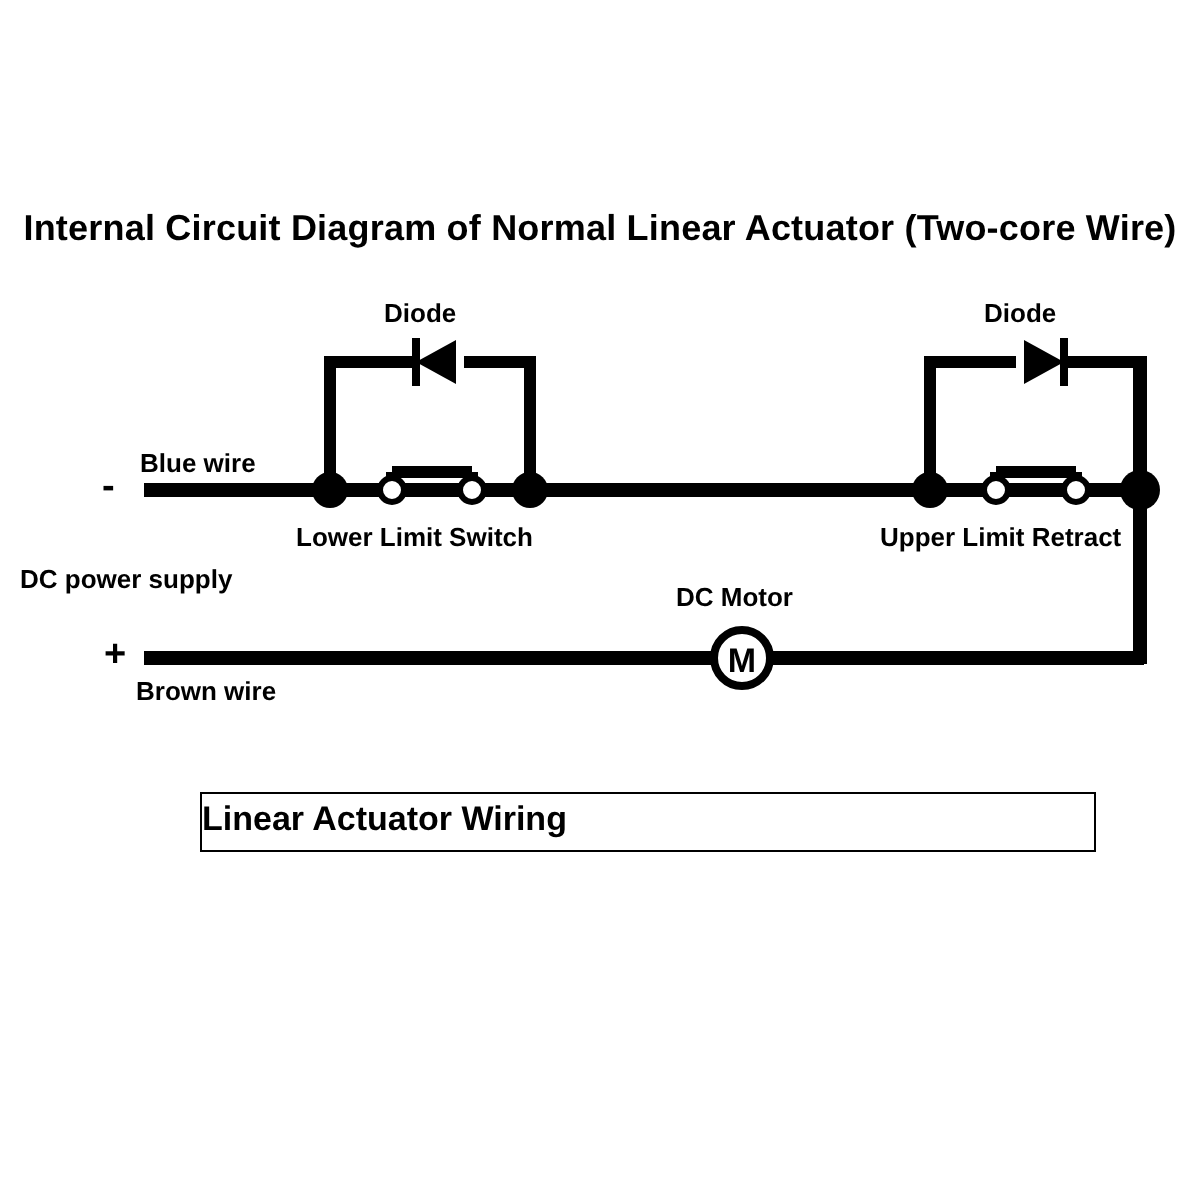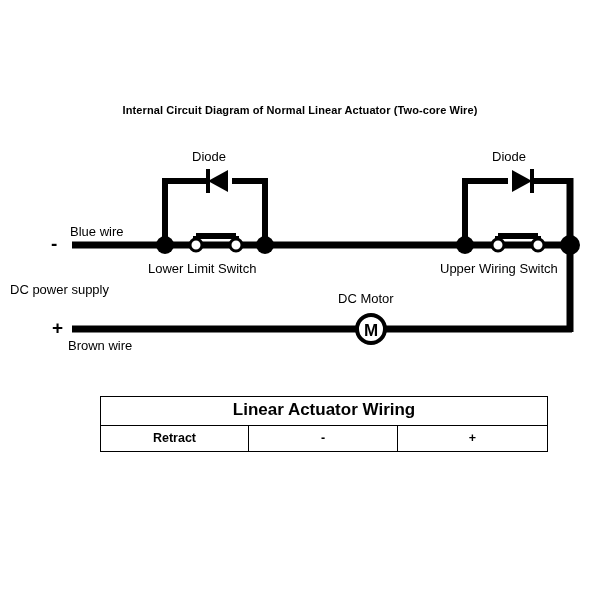--- a/index.html
+++ b/index.html
@@ -21,28 +21,28 @@
     top: 0;
     width: 600px;
     height: 600px;
   }
   .diagram-title {
     position: absolute;
     left: 0;
     top: 104px;
     width: 600px;
     text-align: center;
-    font-size: 11px;
+    font-size: 18px;
     font-weight: bold;
     letter-spacing: 0.1px;
   }
   .lbl {
     position: absolute;
     font-size: 13px;
-    font-weight: normal;
+    font-weight: bold;
     white-space: nowrap;
     line-height: 1;
   }
   .lbl-diode-left   { left: 192px; top: 150px; }
   .lbl-diode-right  { left: 492px; top: 150px; }
   .lbl-blue         { left: 70px;  top: 225px; }
   .lbl-brown        { left: 68px;  top: 339px; }
   .lbl-lower        { left: 148px; top: 262px; }
   .lbl-upper        { left: 440px; top: 262px; }
   .lbl-dcmotor      { left: 338px; top: 292px; text-align: center; }
@@ -61,21 +61,21 @@
     left: 100px;
     top: 396px;
     width: 447px;
     border-collapse: collapse;
     font-size: 12.5px;
     font-weight: bold;
     table-layout: fixed;
   }
   table.wiring td {
     border: 1px solid #000000;
-    text-align: center;
+    text-align: left;
     padding: 3px 0 4px 0;
     height: 18px;
   }
   table.wiring td.title-cell {
     font-size: 17px;
     font-weight: bold;
     padding: 3px 0 5px 0;
   }
   table.wiring col.c1 { width: 148px; }
   table.wiring col.c2 { width: 149px; }
@@ -129,36 +129,31 @@
   <text x="371" y="336" text-anchor="middle" font-family="Liberation Sans, sans-serif" font-size="17" font-weight="bold" fill="#000">M</text>
 </svg>
 
 <div class="diagram-title">Internal Circuit Diagram of Normal Linear Actuator (Two-core Wire)</div>
 
 <div class="lbl lbl-diode-left">Diode</div>
 <div class="lbl lbl-diode-right">Diode</div>
 <div class="lbl lbl-blue">Blue wire</div>
 <div class="lbl lbl-brown">Brown wire</div>
 <div class="lbl lbl-lower">Lower Limit Switch</div>
-<div class="lbl lbl-upper">Upper Wiring Switch</div>
+<div class="lbl lbl-upper">Upper Limit Retract</div>
 <div class="lbl lbl-dcmotor">DC Motor</div>
 <div class="lbl lbl-supply">DC power supply</div>
 
 <div class="sign sign-minus">-</div>
 <div class="sign sign-plus">+</div>
 
 <table class="wiring">
   <colgroup>
       <col class="c1">
       <col class="c2">
       <col class="c3">
     </colgroup>
   <tbody>
     <tr>
       <td class="title-cell" colspan="3">Linear Actuator Wiring</td>
     </tr>
-    <tr>
-      <td>Retract</td>
-      <td>-</td>
-      <td>+</td>
-    </tr>
   </tbody>
 </table>
 
 </body></html>

